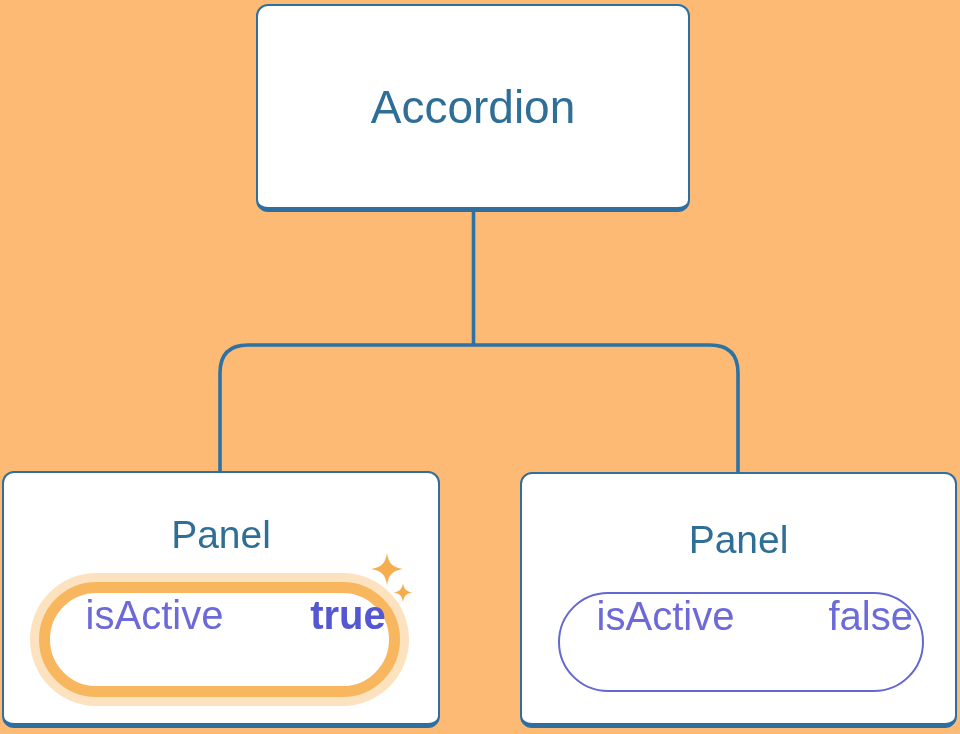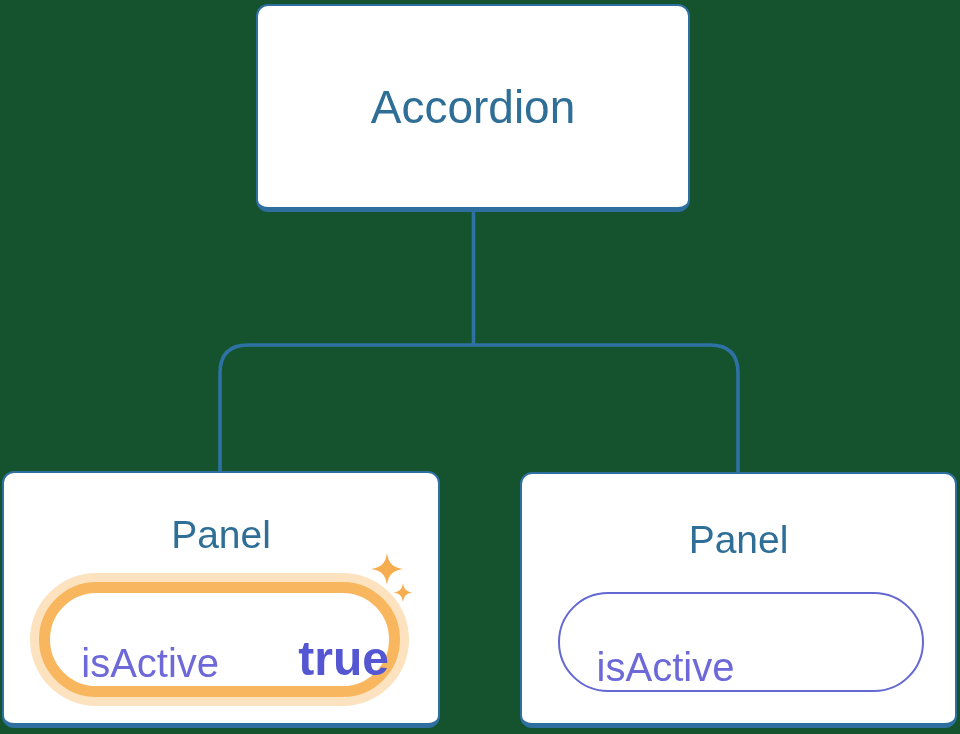--- a/index.html
+++ b/index.html
@@ -1,20 +1,20 @@
 <!DOCTYPE html>
 <html><head>
 <meta charset="utf-8">
 <style>
   html, body { margin: 0; padding: 0; }
   .canvas {
     position: relative;
     width: 960px;
     height: 734px;
-    background: #14532d;
+    background: #fdba74;
     overflow: hidden;
     font-family: "Liberation Sans", sans-serif;
   }
   .connector-svg {
     position: absolute;
     inset: 0;
     z-index: 0;
   }
   .node {
     position: absolute;
@@ -46,21 +46,21 @@
     color: #2F6E96;
   }
   .panel-node-active .panel-title { top: 40px; }
   .panel-node-inactive .panel-title { top: 44px; }
 
   .pill {
     position: absolute;
     background: #ffffff;
     box-sizing: border-box;
     display: flex;
-    align-items: flex-end;
+    align-items: flex-start;
     gap: 23px;
   }
   .pill-active {
     left: 35px; top: 109px;
     width: 361px; height: 115px;
     border: 11px solid #F8B75F;
     border-radius: 70px;
     box-shadow: 0 0 0 9px rgba(248, 183, 95, 0.40);
   }
   .pill-inactive {
@@ -76,21 +76,21 @@
   }
   .pill-active .cell-key { width: 209px; }
   .pill-active .cell-value { flex: 1; }
   .pill-inactive .cell-key { width: 211px; }
   .pill-inactive .cell-value { flex: 1; }
   .divider-active { width: 2px; background: #F2A74E; }
   .divider-inactive { width: 2.5px; background: #6468D2; }
 
   .state-key { font-size: 40px; color: #6D69D8; }
   .state-value { font-size: 40px; color: #6B6BD9; }
-  .state-value-true { font-size: 48px; font-weight: 700; color: #5557D2; }
+  .state-value-true { font-size: 40px; font-weight: 700; color: #5557D2; }
 
   .sparkles {
     position: absolute;
     right: 18px; top: 72px;
     width: 66px; height: 66px;
     z-index: 2;
   }
 </style>
 </head>
 <body>
@@ -126,16 +126,19 @@
   </div>
 
   <div class="node panel-node-inactive">
     <div class="panel-title">Panel</div>
 
     <div class="pill pill-inactive">
       <div class="pill-cell cell-key">
         <span class="state-key">isActive</span>
       </div>
       <div class="divider-inactive"></div>
+      <div class="pill-cell cell-value">
+        <span class="state-value">false</span>
+      </div>
     </div>
   </div>
 
 </div>
 
 </body></html>

